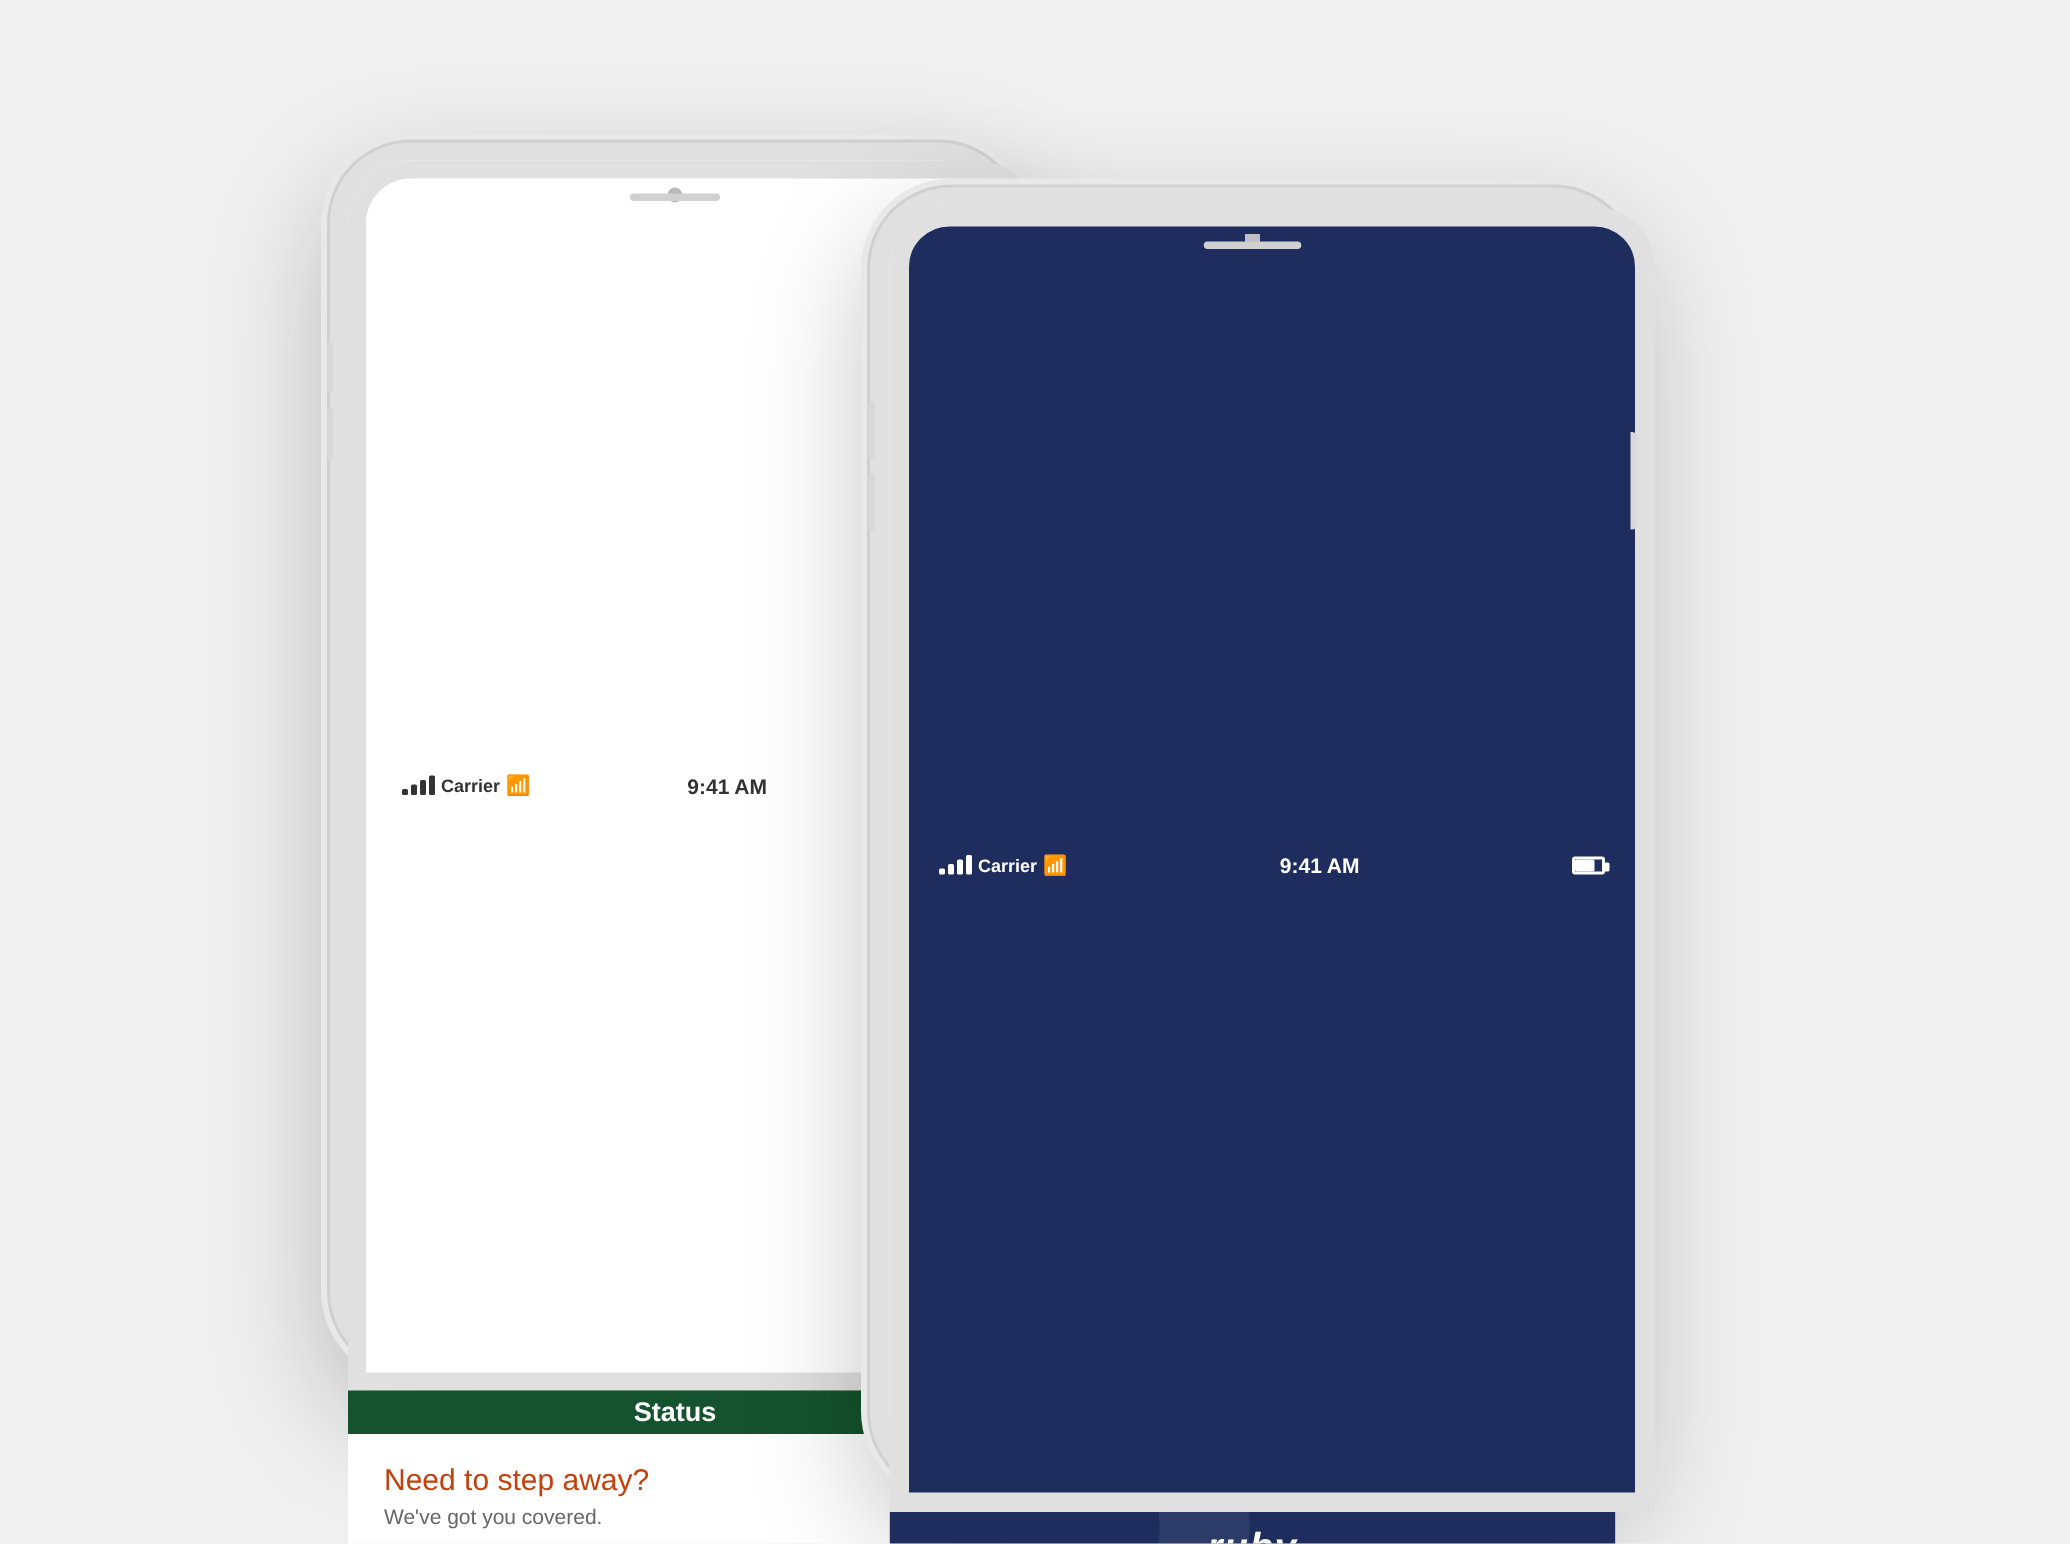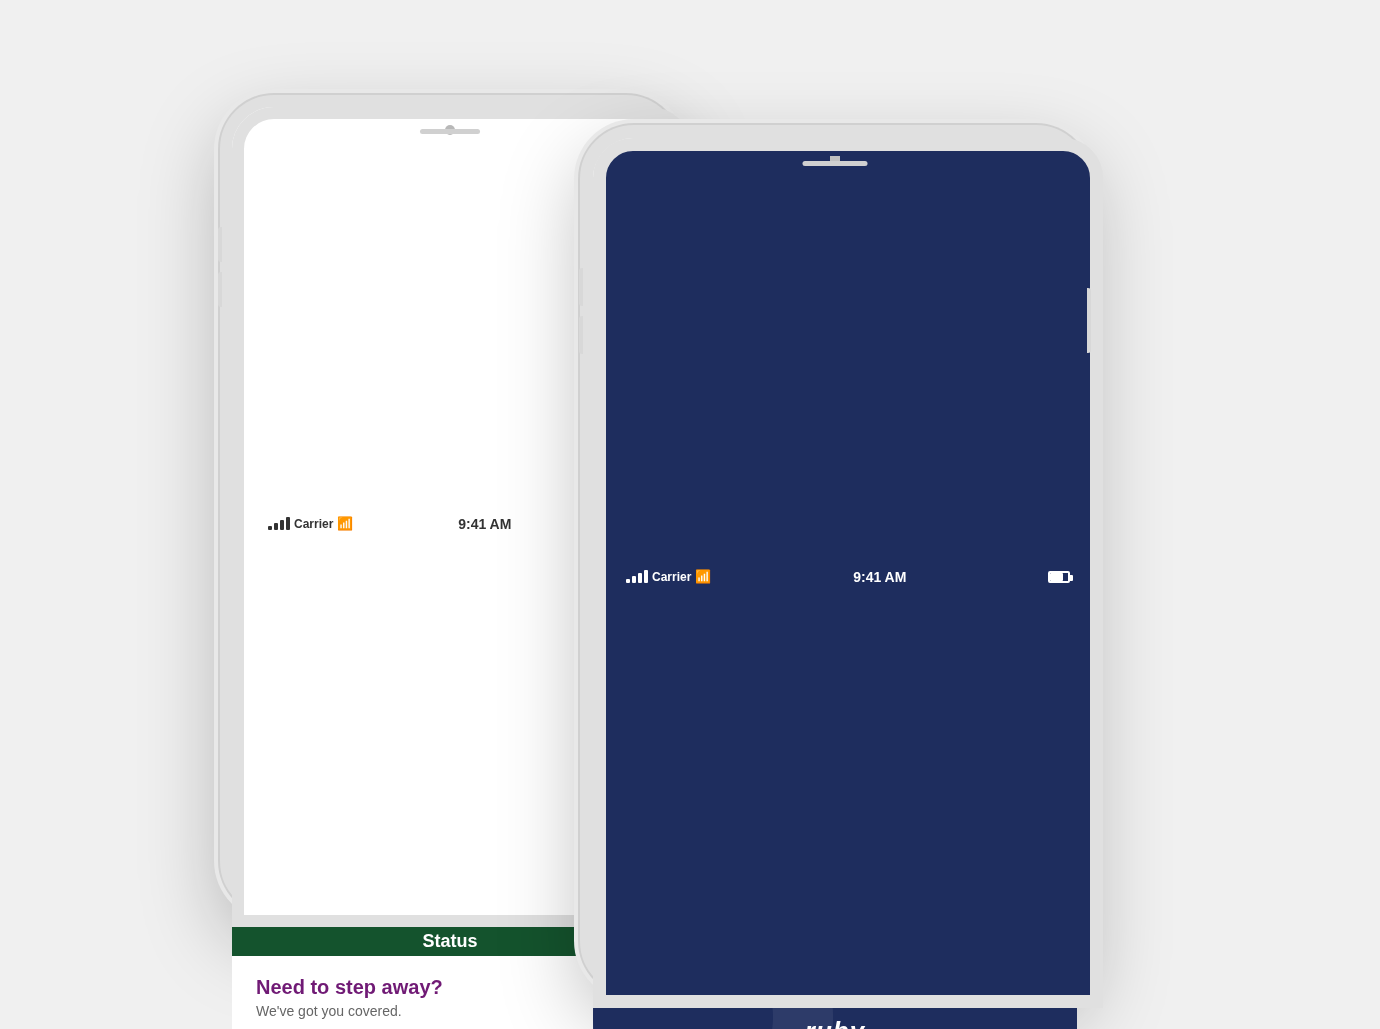--- a/index.html
+++ b/index.html
@@ -126,22 +126,22 @@
     .step-away-banner {
       padding: 20px 24px 18px;
       border-bottom: 1px solid #f0f0f0;
       display: flex;
       align-items: center;
       justify-content: space-between;
     }
 
     .step-away-banner .text-side h3 {
       font-size: 20px;
-      font-weight: 700;
-      color: #701a75;
+      font-weight: 400;
+      color: #c2410c;
       margin-bottom: 4px;
     }
 
     .step-away-banner .text-side p {
       font-size: 14px;
       color: #666;
     }
 
     .ruby-logo-mini {
       width: 44px;

